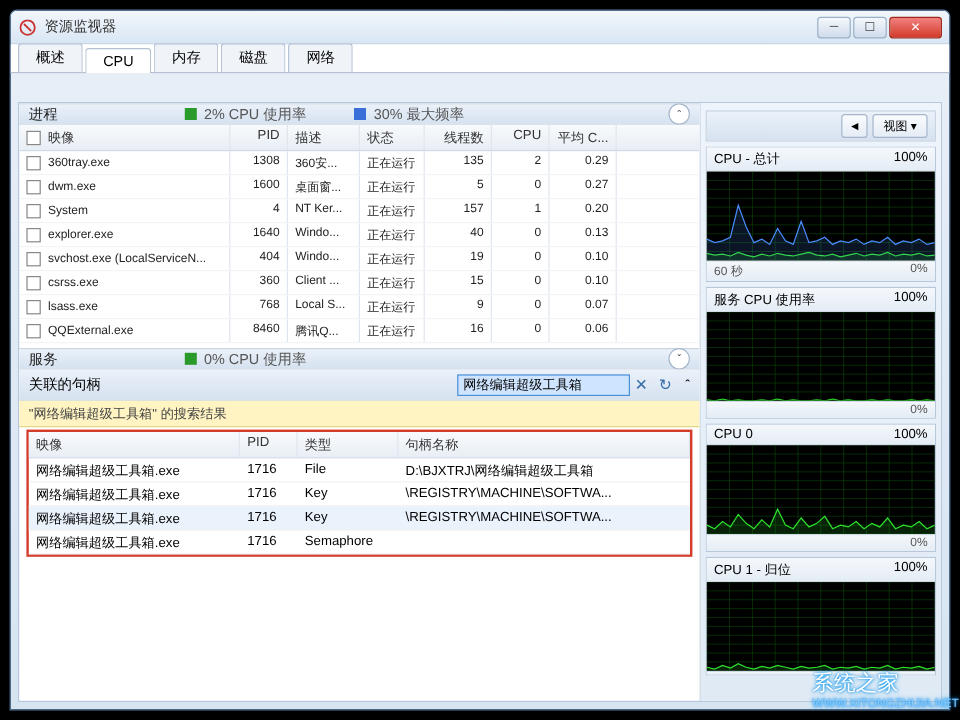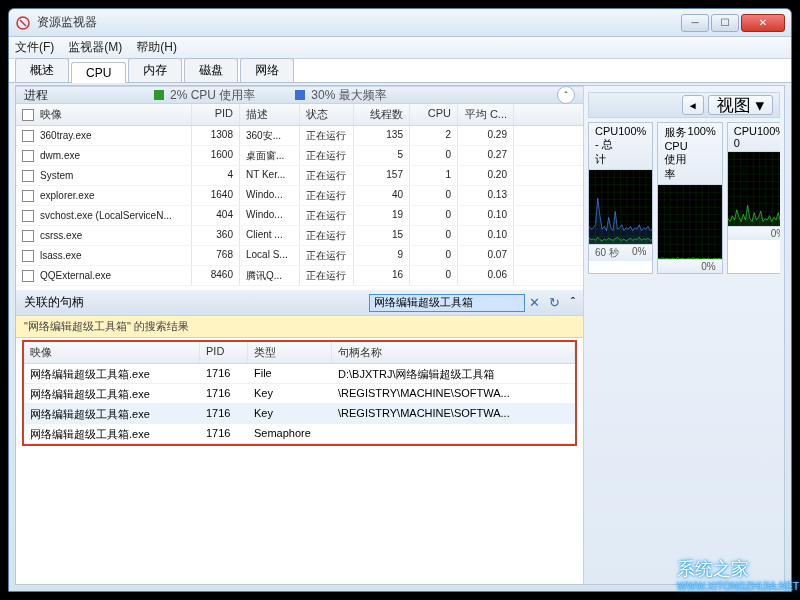--- a/index.html
+++ b/index.html
@@ -25,31 +25,31 @@
 .section-hdr .metric { color:#555; margin-right:40px;}
 .section-hdr .chev { margin-left:auto; width:18px;height:18px;border:1px solid #a8b8cc;border-radius:9px;background:#fff;display:flex;align-items:center;justify-content:center;font-size:9px;cursor:pointer;}
 .table-hdr { height:22px; background:linear-gradient(#f8fafc,#e8eef5);border-bottom:1px solid #d0dae6;display:flex;font-size:11px;color:#333;}
 .table-hdr > div, .row > div { padding:3px 6px; border-right:1px solid #e0e6ee; overflow:hidden;text-overflow:ellipsis;white-space:nowrap;}
 .table-body { overflow-y:auto;}
 .row { height:20px;display:flex;font-size:10px;color:#222;border-bottom:1px solid #f2f4f7;}
 .c-img{width:176px;display:flex;align-items:center;} .c-pid{width:48px;text-align:right;} .c-desc{width:60px;} .c-stat{width:54px;} .c-thr{width:56px;text-align:right;} .c-cpu{width:48px;text-align:right;} .c-avg{width:56px;text-align:right;}
 .ck{width:12px;height:12px;border:1px solid #888;margin-right:6px;display:inline-block;background:#fff;}
 .search-bar { height:26px;display:flex;align-items:center;padding:0 8px;font-size:12px;border-bottom:1px solid #c8d4e2;background:linear-gradient(#eaf1f9,#d6e2f0);}
 .search-bar .lbl{flex:0 0 auto;}
-.search-bar input{margin-left:auto;width:156px;height:18px;border:1px solid #4a90d9;font-size:11px;padding:0 4px;background:#cfe5ff;}
+.search-bar input{margin-left:auto;width:144px;height:18px;border:1px solid #4a90d9;font-size:11px;padding:0 4px;background:#cfe5ff;}
 .search-bar .xbtn{width:16px;height:16px;margin-left:4px;color:#3a6ea8;cursor:pointer;font-size:13px;}
 .yellow-bar{background:#fff4c2;padding:3px 8px;font-size:11px;color:#444;border-bottom:1px solid #e0d68c;}
 .handles-hdr > div,.hrow > div{padding:3px 6px;overflow:hidden;text-overflow:ellipsis;white-space:nowrap;}
 .h-img{width:176px;} .h-pid{width:48px;} .h-type{width:84px;} .h-name{flex:1;}
 .handles-box{border:2px solid #d43c2a;margin:2px 6px 6px 6px;}
 .hrow{height:20px;display:flex;font-size:11px;border-bottom:1px solid #f0f0f0;}
 .hrow.sel{background:#eaf2fb;}
 .right-toolbar{height:26px;background:linear-gradient(#eaf1f9,#d6e2f0);border:1px solid #c8d4e2;display:flex;align-items:center;justify-content:flex-end;padding:0 6px;gap:4px;}
 .right-toolbar .navbtn{width:22px;height:20px;border:1px solid #a8b8cc;background:linear-gradient(#fafcfe,#e4ecf5);border-radius:3px;display:flex;align-items:center;justify-content:center;font-size:10px;cursor:pointer;}
-.right-toolbar .viewbtn{height:20px;padding:0 8px;border:1px solid #a8b8cc;background:linear-gradient(#fafcfe,#e4ecf5);border-radius:3px;font-size:17px;cursor:pointer;display:flex;align-items:center;}
+.right-toolbar .viewbtn{height:20px;padding:0 8px;border:1px solid #a8b8cc;background:linear-gradient(#fafcfe,#e4ecf5);border-radius:3px;font-size:10px;cursor:pointer;display:flex;align-items:center;}
 .chart-box{border:1px solid #b8c8dc;background:#fff;}
 .chart-title{display:flex;justify-content:space-between;padding:2px 6px;font-size:11px;background:linear-gradient(#f4f8fc,#e4ecf5);border-bottom:1px solid #d0dae6;}
 .chart-canvas{height:74px;background:#000;position:relative;overflow:hidden;}
 .chart-footer{display:flex;justify-content:space-between;padding:1px 6px;font-size:10px;color:#555;background:linear-gradient(#f4f8fc,#e4ecf5);border-top:1px solid #d0dae6;}
 .svc-body{height:0;}
 .watermark{position:absolute;right:1px;bottom:8px;font-size:18px;color:#fff;text-shadow:0 0 4px #0af,0 0 2px #06c;font-weight:normal;pointer-events:none;}
 .watermark small{font-size:10px;display:block;color:#8cf;text-align:center;}
 </style>
 </head>
 <body>
@@ -62,25 +62,20 @@
           <path d="M4 4 L10 10" stroke="#c33" stroke-width="1.5"></path>
         </svg>
     </span>
     <span class="title">资源监视器</span>
     <div class="winbtns">
       <div class="winbtn">─</div>
       <div class="winbtn">☐</div>
       <div class="winbtn close">✕</div>
     </div>
   </div>
-  <div class="menubar">
-    <span>文件(F)</span>
-    <span>监视器(M)</span>
-    <span>帮助(H)</span>
-  </div>
   <div class="tabs">
     <div class="tab">概述</div>
     <div class="tab active">CPU</div>
     <div class="tab">内存</div>
     <div class="tab">磁盘</div>
     <div class="tab">网络</div>
   </div>
 
   <div class="content">
     <div class="left">
@@ -173,20 +168,26 @@
             <div class="c-img"><span class="ck"></span>QQExternal.exe</div>
             <div class="c-pid">8460</div>
             <div class="c-desc">腾讯Q...</div>
             <div class="c-stat">正在运行</div>
             <div class="c-thr">16</div>
             <div class="c-cpu">0</div>
             <div class="c-avg">0.06</div>
           </div>
         </div>
 
+      <div class="section-hdr">
+        <span class="label">服务</span>
+        <span class="bar" style="background:#2a9a2a"></span>
+        <span class="metric">0% CPU 使用率</span>
+        <span class="chev">ˇ</span>
+      </div>
       <div class="svc-body"></div>
 
       <div class="search-bar">
         <span class="lbl">关联的句柄</span>
         <input value="网络编辑超级工具箱" style="">
         <span class="xbtn">✕</span>
         <span class="xbtn">↻</span>
         <span class="chev" style="margin-left:6px">ˆ</span>
       </div>
       <div class="yellow-bar">"网络编辑超级工具箱" 的搜索结果</div>
@@ -223,21 +224,21 @@
             </div>
           </div>
       </div>
     </div>
 
     <div class="right">
       <div class="right-toolbar">
         <div class="navbtn">◄</div>
         <div class="viewbtn"><span>视图</span>&nbsp;▾</div>
       </div>
-      <div id="charts" style="display:flex;gap:4px;overflow:hidden;">
+      <div id="charts" style="display:flex;flex-direction:column;gap:4px;overflow:hidden;">
           <div class="chart-box">
             <div class="chart-title">
               <span>CPU - 总计</span>
               <span>100%</span>
             </div>
             <div class="chart-canvas"><svg width="100%" height="74" viewBox="0 0 188 74" preserveAspectRatio="none">
                 <line x1="0" y1="0" x2="188" y2="0" stroke="#0a4a0a" stroke-width="0.5"></line>
                 <line x1="0" y1="7.4" x2="188" y2="7.4" stroke="#0a4a0a" stroke-width="0.5"></line>
                 <line x1="0" y1="14.8" x2="188" y2="14.8" stroke="#0a4a0a" stroke-width="0.5"></line>
                 <line x1="0" y1="22.200000000000003" x2="188" y2="22.200000000000003" stroke="#0a4a0a" stroke-width="0.5"></line>

